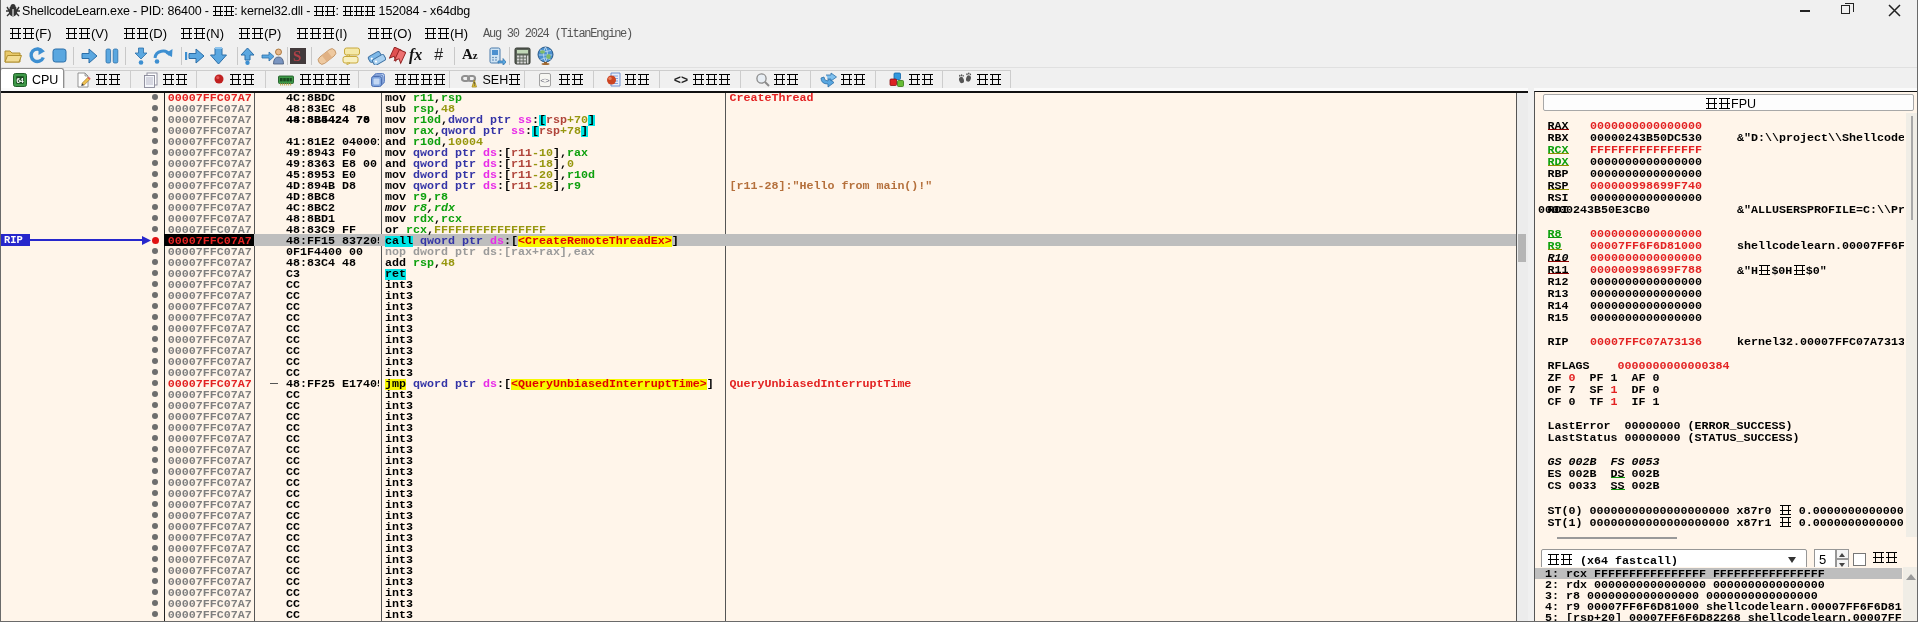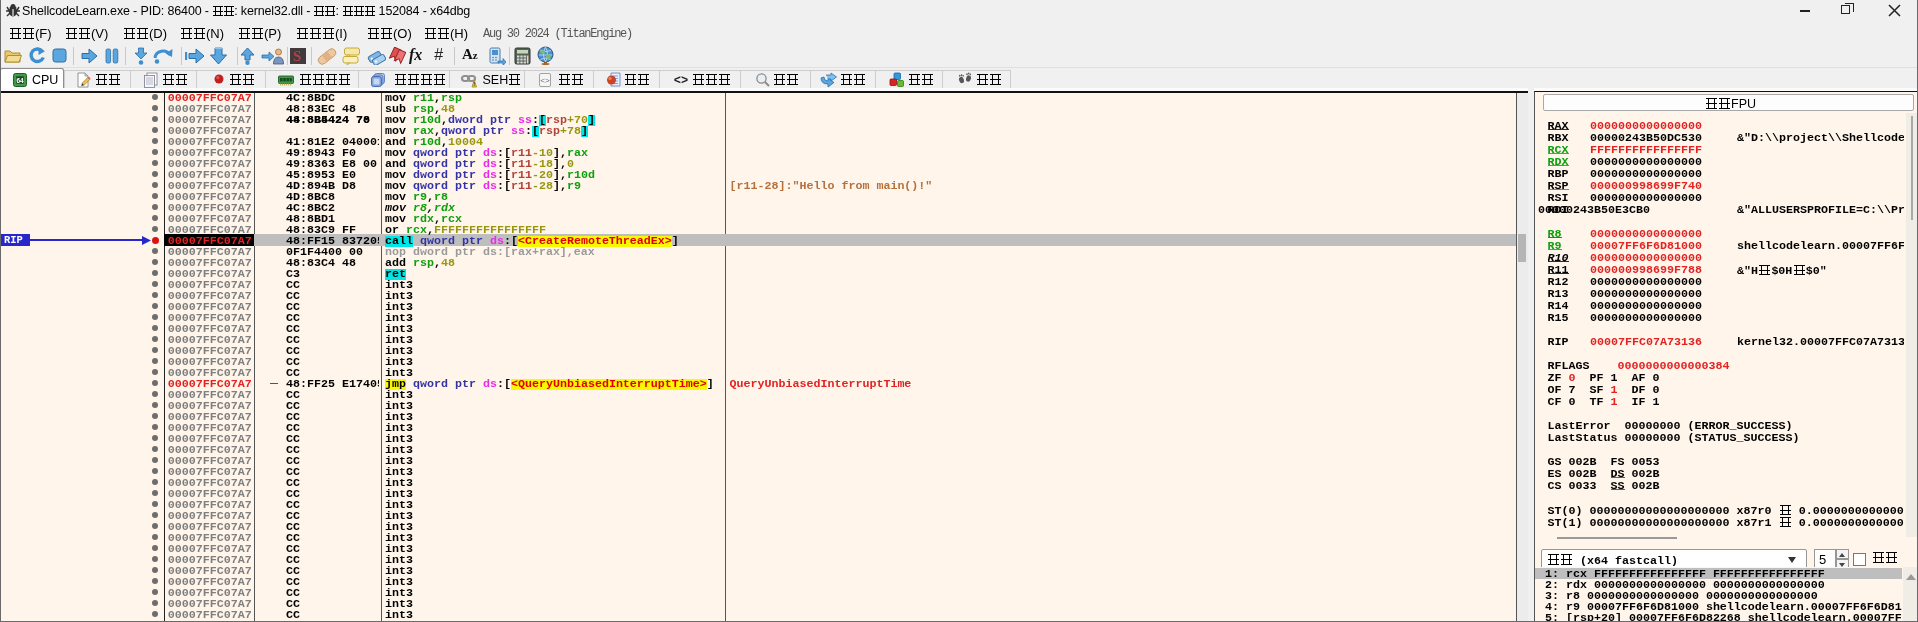--- a/index.html
+++ b/index.html
@@ -368,20 +368,21 @@
 <div class="abs" style="left:1px;top:234.4px;width:29px;height:11.5px;background:#2727cc"></div>
 <div class="abs" style="left:4px;top:234.9px;font-family:'Liberation Mono',monospace;font-size:10.5px;line-height:10.5px;font-weight:bold;color:#fff">RIP</div>
 <div class="abs" style="left:29px;top:238.8px;width:113px;height:1.9px;background:#2727cc"></div>
 <svg class="abs" style="left:142px;top:235.9px" width="9" height="9" viewBox="0 0 9 9">
       <path d="M0 0 L9 4.5 L0 9 Z" fill="#2727cc"></path>
     </svg>
 <div class="abs" style="left:270.3px;top:382.5px;width:8px;height:1.9px;background:#555"></div>
 <div class="abs mono " style="left:167.75px;top:92.9px;"><span class="red">00007FFC07A7</span></div>
 <div class="abs mono " style="left:286px;top:92.9px;width:93px;overflow:hidden;"><span class="k">4C:8BDC</span></div>
 <div class="abs mono " style="left:385px;top:92.9px;width:338px;overflow:hidden;"><span class="k">mov </span><span class="g">r11</span><span class="k">,</span><span class="g">rsp</span></div>
+<div class="abs mono " style="left:729.5px;top:92.9px;width:785px;overflow:hidden;"><span class="red">CreateThread</span></div>
 <div class="abs mono " style="left:167.75px;top:103.9px;"><span class="addr">00007FFC07A7</span></div>
 <div class="abs mono " style="left:286px;top:103.9px;width:93px;overflow:hidden;"><span class="k">48:83EC 48</span></div>
 <div class="abs mono " style="left:385px;top:103.9px;width:338px;overflow:hidden;"><span class="k">sub </span><span class="g">rsp</span><span class="k">,</span><span class="v">48</span></div>
 <div class="abs mono " style="left:167.75px;top:114.9px;"><span class="addr">00007FFC07A7</span></div>
 <div class="abs mono " style="left:286px;top:114.9px;width:93px;overflow:hidden;"><span class="k">44:8B5424 70</span></div>
 <div class="abs mono " style="left:385px;top:114.9px;width:338px;overflow:hidden;"><span class="k">mov </span><span class="g">r10d</span><span class="k">,</span><span class="n">dword ptr </span><span class="s">ss</span><span class="k">:</span><span class="cy">[</span><span class="m">rsp</span><span class="v">+70</span><span class="cy">]</span></div>
 <div class="abs mono " style="left:167.75px;top:125.9px;"><span class="addr">00007FFC07A7</span></div>
 <div class="abs mono " style="left:286px;top:115px;width:93px;overflow:hidden;"><span class="k">48:8B4424 78</span></div>
 <div class="abs mono " style="left:385px;top:125.9px;width:338px;overflow:hidden;"><span class="k">mov </span><span class="g">rax</span><span class="k">,</span><span class="n">qword ptr </span><span class="s">ss</span><span class="k">:</span><span class="cy">[</span><span class="m">rsp</span><span class="v">+78</span><span class="cy">]</span></div>
 <div class="abs mono " style="left:167.75px;top:136.9px;"><span class="addr">00007FFC07A7</span></div>
@@ -563,21 +564,21 @@
 <div class="abs mono" style="left:1590px;top:313.3px;width:314px;overflow:hidden;"><span class="k">0000000000000000</span></div>
 <div class="abs mono" style="left:1547.6px;top:337.3px;width:356.4000000000001px;overflow:hidden;"><span class="k">RIP</span></div>
 <div class="abs mono" style="left:1590px;top:337.3px;width:314px;overflow:hidden;"><span class="rv">00007FFC07A73136</span></div>
 <div class="abs mono" style="left:1737px;top:337.3px;width:167px;overflow:hidden;"><span class="k">kernel32.00007FFC07A73136</span></div>
 <div class="abs mono" style="left:1547.6px;top:361.3px;width:356.4000000000001px;overflow:hidden;"><span class="k">RFLAGS    </span><span class="rv">0000000000000384</span></div>
 <div class="abs mono" style="left:1547.6px;top:373.3px;width:356.4000000000001px;overflow:hidden;"><span class="k">ZF </span><span class="rv">0</span><span class="k">  PF 1  AF 0</span></div>
 <div class="abs mono" style="left:1547.6px;top:385.3px;width:356.4000000000001px;overflow:hidden;"><span class="k">OF 7  SF </span><span class="rv">1</span><span class="k">  DF 0</span></div>
 <div class="abs mono" style="left:1547.6px;top:397.3px;width:356.4000000000001px;overflow:hidden;"><span class="k">CF 0  TF </span><span class="rv">1</span><span class="k">  IF 1</span></div>
 <div class="abs mono" style="left:1547.6px;top:421.3px;width:356.4000000000001px;overflow:hidden;"><span class="k">LastError  00000000 (ERROR_SUCCESS)</span></div>
 <div class="abs mono" style="left:1547.6px;top:433.3px;width:356.4000000000001px;overflow:hidden;"><span class="k">LastStatus 00000000 (STATUS_SUCCESS)</span></div>
-<div class="abs mono" style="left:1547.6px;top:457.3px;width:356.4000000000001px;overflow:hidden;"><span class="k">GS 002B  FS 0053</span></div>
+<div class="abs mono" style="left:1547.6px;top:457.3px;width:356.4000000000001px;overflow:hidden;font-style:italic;"><span class="k">GS 002B  FS 0053</span></div>
 <div class="abs mono" style="left:1547.6px;top:469.3px;width:356.4000000000001px;overflow:hidden;"><span class="k">ES 002B  <span class="ug">DS</span> 002B</span></div>
 <div class="abs mono" style="left:1547.6px;top:481.3px;width:356.4000000000001px;overflow:hidden;"><span class="k">CS 0033  <span class="ug">SS</span> 002B</span></div>
 <div class="abs mono" style="left:1547.6px;top:505.3px;width:356.4000000000001px;overflow:hidden;"><span class="k">ST(0) 00000000000000000000 x87r0 <span class="c cm"></span> 0.000000000000000000</span></div>
 <div class="abs mono" style="left:1547.6px;top:517.3px;width:356.4000000000001px;overflow:hidden;"><span class="k">ST(1) 00000000000000000000 x87r1 <span class="c cm"></span> 0.000000000000000000</span></div>
 <div class="abs" style="left:1557px;top:536.5px;width:120px;height:2px;background:#999"></div>
 <div class="abs" style="left:1541px;top:549px;width:266px;height:20px;background:#fff;border:1px solid #979797;border-radius:2px"></div>
 <div class="abs" style="left:1547px;top:553px;font-size:12.5px;color:#000;white-space:pre"><span class="c"></span><span class="c"></span><span class="mono" style="font-weight:bold"> (x64 fastcall)</span></div>
 <div class="abs" style="left:1788px;top:557px;width:0;height:0;border-left:4.5px solid transparent;border-right:4.5px solid transparent;border-top:6px solid #333"></div>
 <div class="abs" style="left:1814px;top:549px;width:22px;height:20px;background:#fff;border:1px solid #979797"></div>
 <div class="abs" style="left:1819px;top:552px;font-size:13px;color:#000">5</div>

